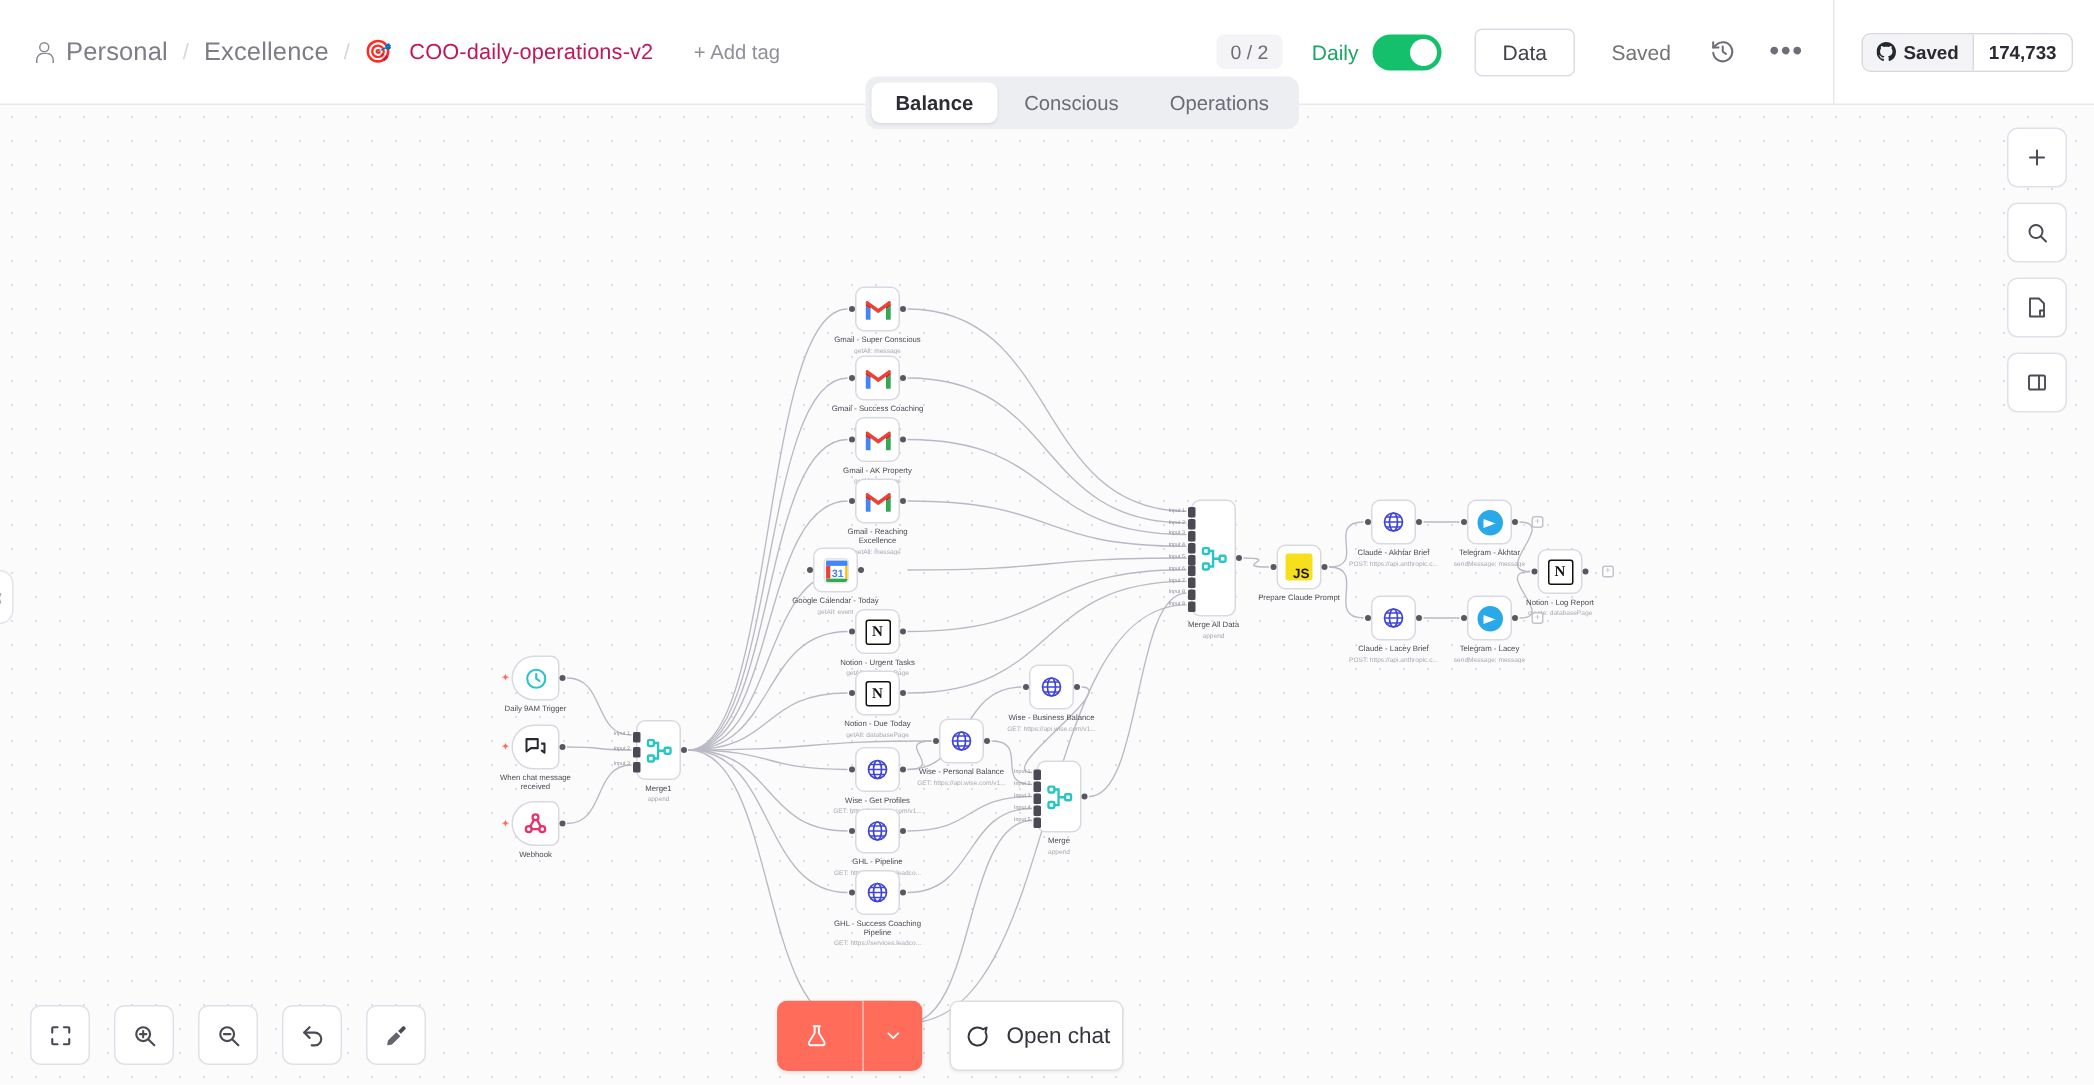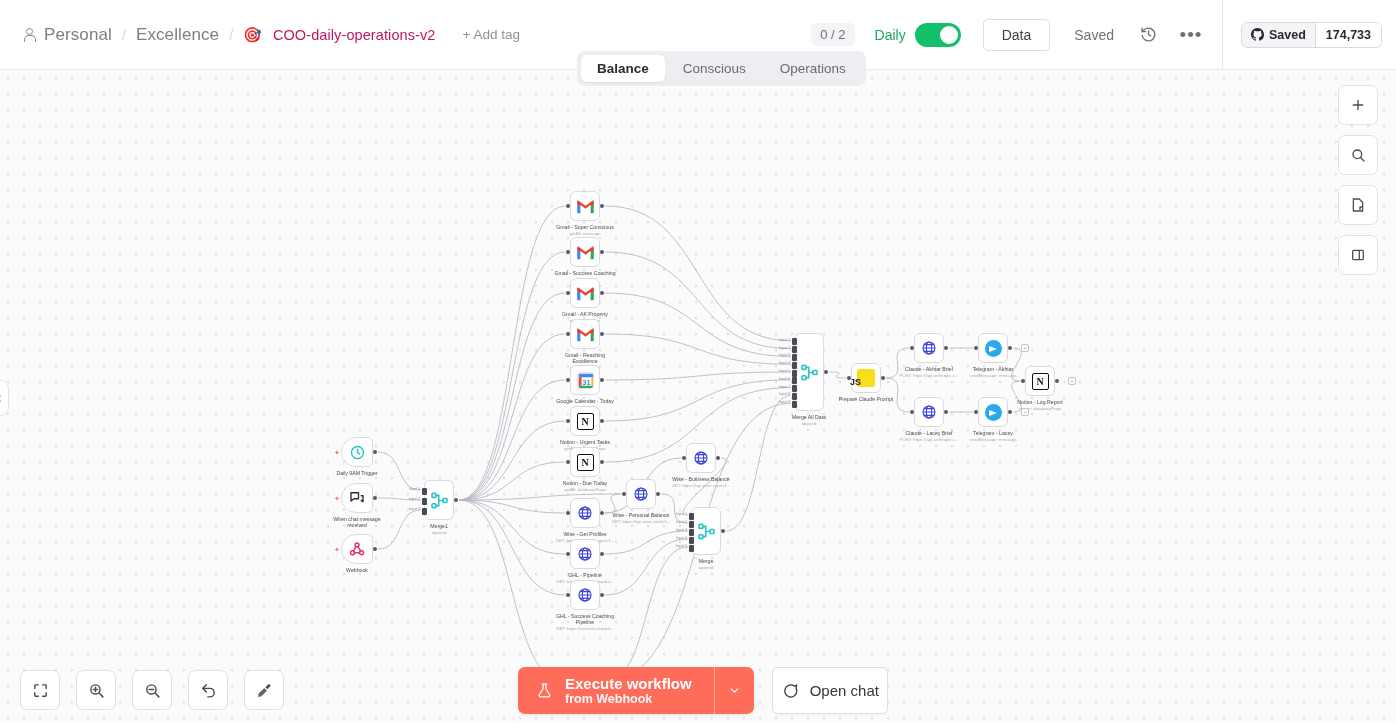--- a/index.html
+++ b/index.html
@@ -115,21 +115,21 @@
     width:30px; height:var(--h,60px);
     background:#fff; border:1px solid #d9d9e1; border-radius:6px;
     display:flex; align-items:center; justify-content:center; position:relative; cursor:pointer;
   }
   .in-port { position:absolute; left:-3px; width:5px; height:7px; background:#4a4a54; border-radius:1px; }
   .in-label { position:absolute; right:33px; font-size:3.6px; color:#8c8c96; white-space:nowrap; }
   .globe { width:16px; height:16px; }
   .js-ic {
     width:18px; height:18px; background:#f7df1e; border-radius:2px;
     display:flex; align-items:flex-end; justify-content:flex-end;
-    font-size:9px; font-weight:bold; color:#1a1a1a; padding:0 14px 0 0;
+    font-size:9px; font-weight:bold; color:#1a1a1a; padding:0 2px 0 0;
     font-family:"Liberation Sans",sans-serif;
   }
   .tg { width:17px; height:17px; border-radius:50%; background:#29a9e9; position:relative; }
   .tg::after{ content:""; position:absolute; left:4px; top:6px; width:0;height:0;
     border-left:8px solid #fff; border-top:3px solid transparent; border-bottom:3px solid transparent;}
   .notion-ic {
     width:17px;height:17px;border:1.6px solid #111; border-radius:2px; background:#fff;
     display:flex;align-items:center;justify-content:center;font-size:10px;font-weight:bold;color:#111;
     font-family:"Liberation Serif",serif;
   }
@@ -384,21 +384,21 @@
               <path d="M45 8.2v3.2l-8 5.6v-6l8-2.8z" fill="#c5221f"></path>
               <path d="M3 5.4C3 3.5 5.1 2.4 6.6 3.5L24 16.4 41.4 3.5C42.9 2.4 45 3.5 45 5.4v2.8l-21 15.5L3 8.2V5.4z" fill="#ea4335"></path>
               <path d="M11 11v6l13 9 13-9v-6L24 20.5 11 11z" fill="#fbbc04" opacity=".0"></path>
             </svg>
             <span class="dot-in"></span>
             <span class="dot-out"></span>
           </div>
           <div class="node-label wrap" style="--h: 30px;">Gmail - Reaching Excellence</div>
           <div class="node-sub" style="top: 46px;">getAll: message</div>
         </div>
-        <div class="node" style="left: 570px; top: 295px;">
+        <div class="node" style="left: 542px; top: 295px;">
           <div class="node-box" style="--w: 30px; --h: 30px;">
             <span class="gcal"><svg width="17" height="17" viewBox="0 0 24 24">
                 <rect x="1" y="1" width="22" height="22" rx="2.5" fill="#fff"></rect>
                 <rect x="1" y="1" width="22" height="5" fill="#4285f4"></rect>
                 <rect x="1" y="18" width="22" height="5" fill="#34a853"></rect>
                 <rect x="1" y="6" width="4" height="12" fill="#ea4335"></rect>
                 <rect x="19" y="6" width="4" height="12" fill="#fbbc04"></rect>
                 <text x="12" y="16.5" font-size="10" font-family="Liberation Sans, sans-serif" font-weight="bold" fill="#4285f4" text-anchor="middle">31</text>
               </svg></span>
             <span class="dot-in"></span>
@@ -682,24 +682,20 @@
       </div>
     </div>
 
     <div class="bottom-center">
       <div class="exec-btn">
         <div class="exec-main">
           <svg width="17" height="19" viewBox="0 0 24 24" fill="none" stroke="#fff" stroke-width="1.8" stroke-linecap="round" stroke-linejoin="round">
             <path d="M9 3h6"></path>
               <path d="M10 3v6.5L4.8 18a2 2 0 0 0 1.7 3h11a2 2 0 0 0 1.7-3L14 9.5V3"></path>
           </svg>
-          <span>
-            <span class="exec-text-1" style="display:block">Execute workflow</span>
-            <span class="exec-text-2" style="display:block">from Webhook</span>
-          </span>
         </div>
         <div class="exec-caret">
           <svg width="13" height="13" viewBox="0 0 24 24" fill="none" stroke="#fff" stroke-width="2.2" stroke-linecap="round" stroke-linejoin="round">
               <path d="M6 9l6 6 6-6"></path>
             </svg>
         </div>
       </div>
       <div class="chat-btn">
         <svg width="18" height="18" viewBox="0 0 24 24" fill="none" stroke="#35353d" stroke-width="1.7" stroke-linejoin="round">
           <path d="M21 12a8 8 0 1 1-3.2-6.4L21 4l-1 4.2A7.9 7.9 0 0 1 21 12z"></path>

